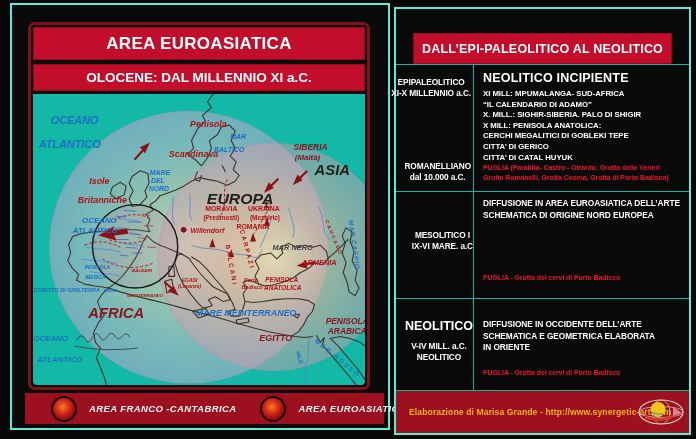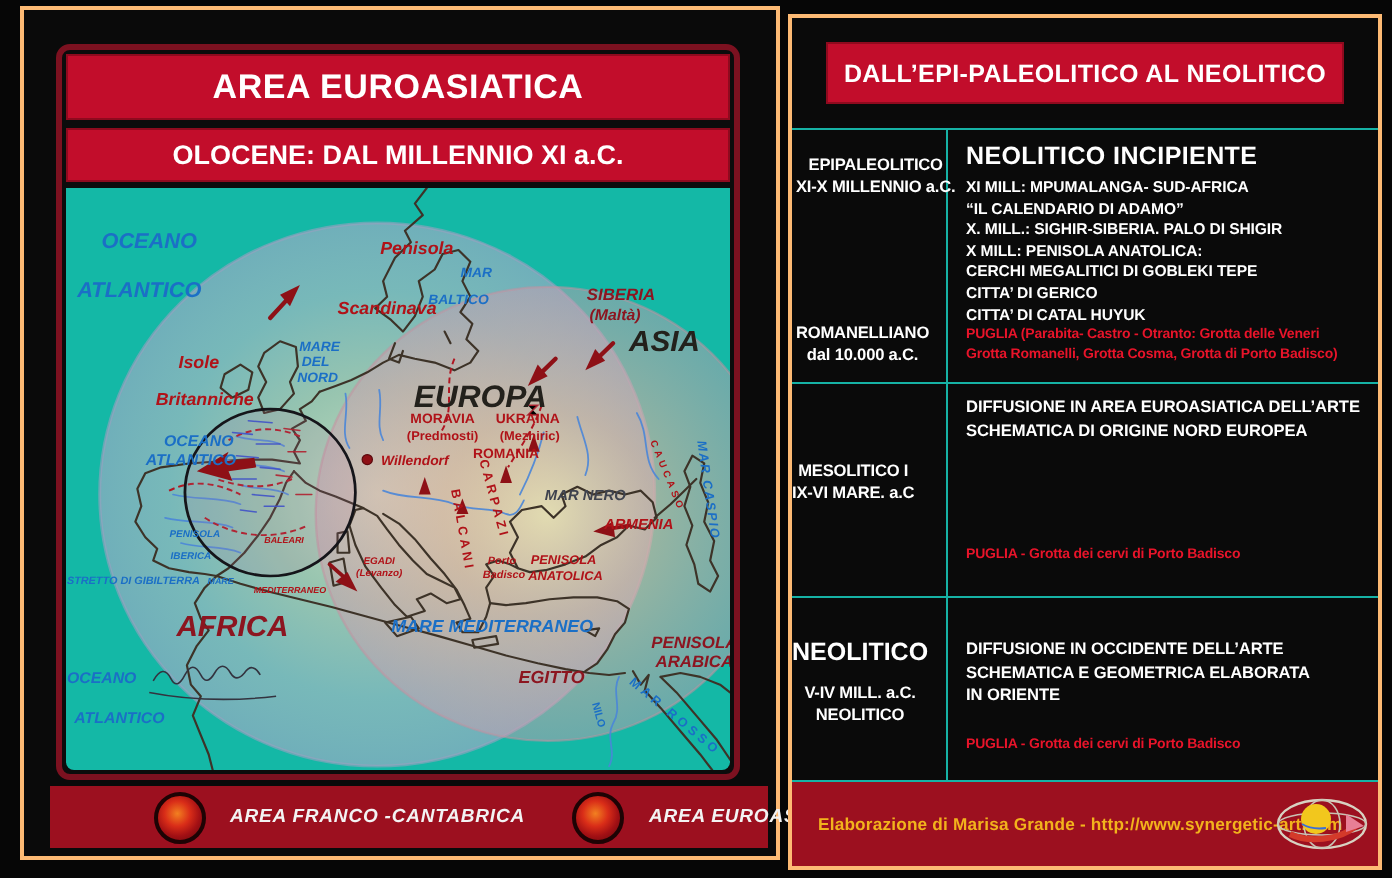--- a/index.html
+++ b/index.html
@@ -1,48 +1,48 @@
 <!DOCTYPE html>
 <html><head>
 <meta charset="utf-8">
 <style>
   html,body{margin:0;padding:0;width:696px;height:439px;background:#060606;overflow:hidden;
     font-family:"Liberation Sans",sans-serif;position:relative}
-  .teal-frame{position:absolute;border:2px solid #fdba74;background:#0a0a0a;box-sizing:content-box}
+  .teal-frame{position:absolute;border:2px solid #5eead4;background:#0a0a0a;box-sizing:content-box}
   #left-panel{left:10px;top:3px;width:376px;height:423px}
   #right-panel{left:394px;top:7px;width:293px;height:424px;display:flex;flex-direction:column}
 
   
   #left-content{position:absolute;left:16px;top:17px;width:342px;height:368px;border:3px solid #7c1120;
     border-radius:7px;background:#0c0c0c;display:flex;flex-direction:column;padding:2px;box-sizing:border-box}
   .banner{background:#c20d2b;color:#fff;display:flex;align-items:center;justify-content:center;
     font-weight:bold;border:1px solid #8f0a1e;box-sizing:border-box}
   #banner-title{height:33px;font-size:17px;letter-spacing:.3px}
   #banner-sub{height:27px;font-size:13.5px;margin-top:4px}
   #map-wrap{flex:1;margin-top:3px;background:#14b8a6;position:relative;overflow:hidden;border-radius:0 0 4px 4px}
   #map-svg{position:absolute;inset:0;width:100%;height:100%}
   .ml{font-family:"Liberation Sans",sans-serif;font-weight:bold;text-anchor:middle}
   .it{font-style:italic}
   .c-sea{fill:#1b6fc6}.c-red{fill:#b01218}.c-maroon{fill:#8c1520}.c-continent{fill:#23211c}.c-slate{fill:#3f434e}
 
   #legend-bar{position:absolute;left:13px;top:388px;width:359px;height:31px;background:#9c101f;
-    display:flex;align-items:center;padding-left:52px;box-sizing:border-box;gap:24px}
+    display:flex;align-items:center;padding-left:26px;box-sizing:border-box;gap:24px}
   .legend-item{display:flex;align-items:center;gap:12px}
   .legend-dot{width:26px;height:26px;border-radius:50%;flex:0 0 auto;box-sizing:border-box;
     background:radial-gradient(circle at 44% 40%, #f28020 0%, #d92d18 35%, #a31014 62%, #5a080c 100%);
     border:2px solid #1d0304}
   .legend-label{color:#f3f3f3;font-size:9.5px;font-weight:bold;font-style:italic;letter-spacing:.4px;white-space:nowrap}
 
   
-  #rp-header{height:55px;flex:0 0 auto;display:flex;align-items:center;justify-content:center}
+  #rp-header{height:55px;flex:0 0 auto;display:flex;align-items:flex-end;justify-content:center}
   #rp-banner{width:calc(100% - 34px);height:31px;font-size:12.5px;letter-spacing:.2px}
   .sec{display:flex;border-top:1px solid #16b2a5;box-sizing:border-box}
   .sec1{height:127px}.sec2{height:107px}.sec3{height:92px}
   .col-left{width:78px;flex:0 0 auto;border-right:1px solid #16b2a5;display:flex;flex-direction:column;
-    align-items:flex-start;text-align:center;box-sizing:border-box}
+    align-items:flex-end;text-align:center;box-sizing:border-box}
   .sec1 .col-left{justify-content:space-between;padding:12px 2px 8px}
   .sec2 .col-left{padding-top:38px}
   .sec3 .col-left{padding-top:20px}
   .period-name{color:#fff;font-weight:bold;font-size:8.3px;line-height:11px;letter-spacing:-.1px;white-space:nowrap}
   .period-name.big{font-size:12.5px;line-height:15px;margin-bottom:7px;letter-spacing:0}
   .period-detail{color:#fff;font-weight:bold;font-size:8.3px;line-height:11px;letter-spacing:-.1px;white-space:nowrap}
   .col-right{flex:1;display:flex;flex-direction:column;box-sizing:border-box;padding:6px 4px 6px 9px}
   .sec2 .col-right{}
   .sec3 .col-right{padding-top:20px}
   .sec-heading{color:#fff;font-weight:bold;font-size:12.5px;line-height:15px;margin-bottom:3px;letter-spacing:.2px}

